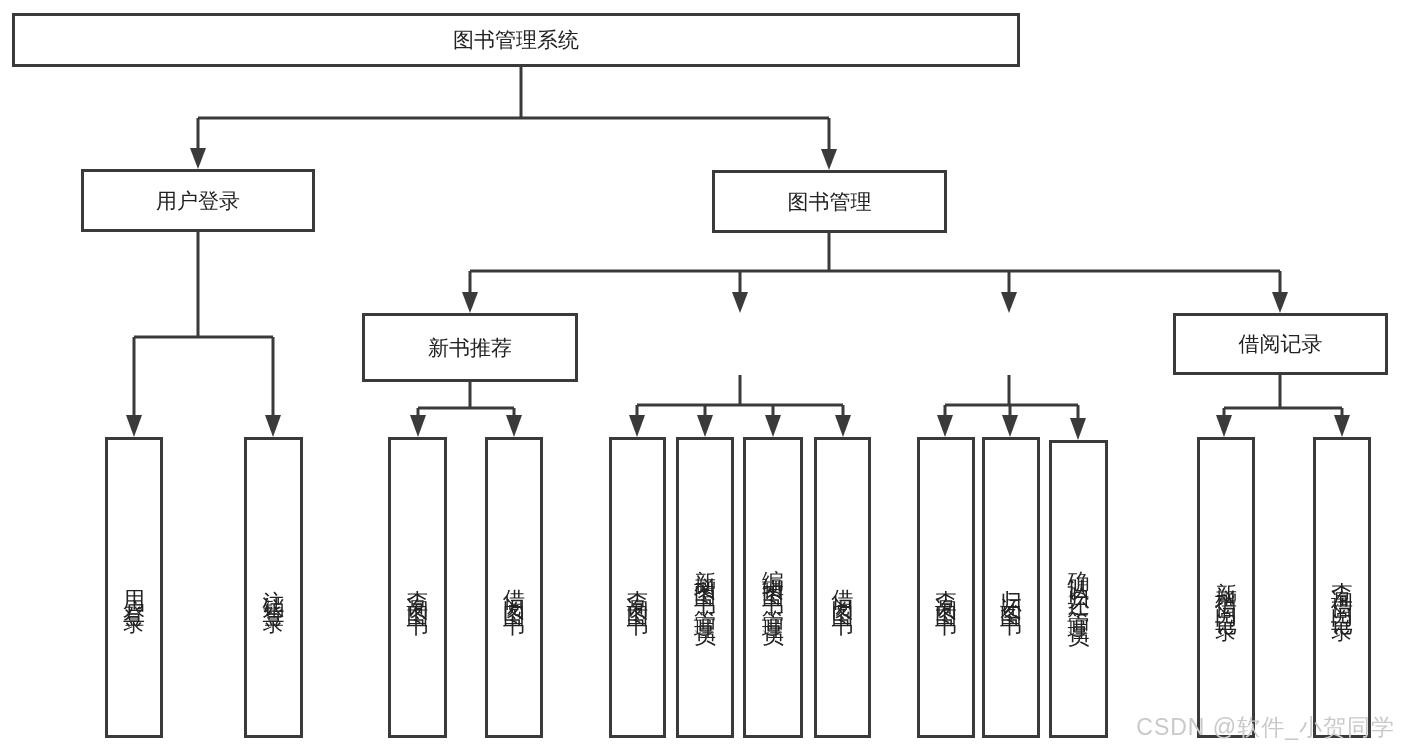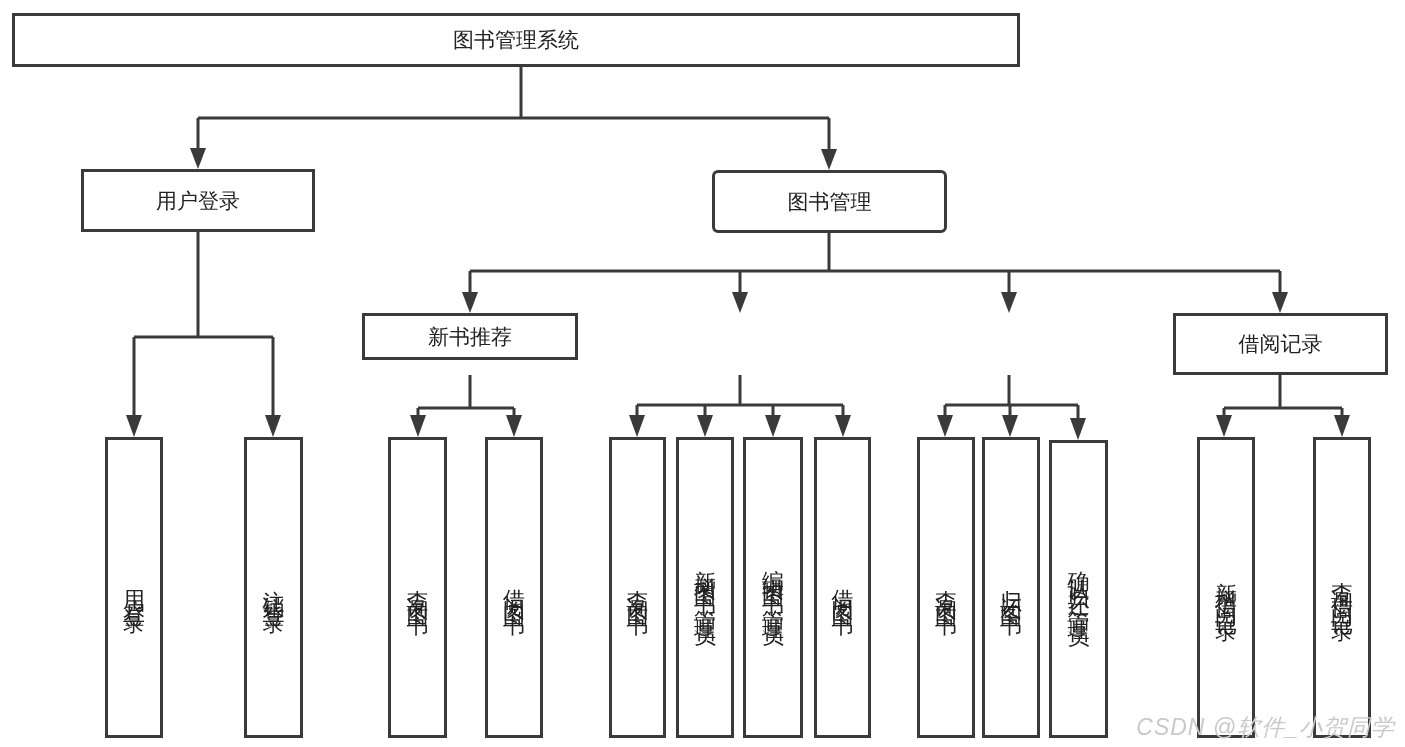--- a/index.html
+++ b/index.html
@@ -37,21 +37,20 @@
     color:var(--text);
     box-sizing:border-box;
   }
   .watermark{
     position:absolute;
     right:10px;bottom:4px;
     font-size:23px;
     color:var(--watermark);
     letter-spacing:1px;
     white-space:nowrap;
-    font-style:italic;
   }
 </style>
 </head>
 <body>
 
 <div id="canvas">
 
   <svg id="connectors" viewBox="0 0 1405 747" xmlns="http://www.w3.org/2000/svg">
     <g stroke="#3a3a3a" stroke-width="3" fill="none">
 
@@ -88,23 +87,23 @@
       <polygon points="1002,415 1018,415 1010,437"></polygon>
       <polygon points="1070,418 1086,418 1078,440"></polygon>
       <polygon points="1216,415 1232,415 1224,437"></polygon>
       <polygon points="1334,415 1350,415 1342,437"></polygon>
     </g>
   </svg>
 
   <div class="hbox" style="left:12px;top:13px;width:1008px;height:54px;">图书管理系统</div>
 
   <div class="hbox" style="left:81px;top:169px;width:234px;height:63px;">用户登录</div>
-  <div class="hbox" style="left:712px;top:170px;width:235px;height:63px;border-radius:6px;">图书管理</div>
+  <div class="hbox" style="left:712px;top:170px;width:235px;height:63px;">图书管理</div>
 
-  <div class="hbox" style="left:362px;top:313px;width:216px;height:47px;">新书推荐</div>
+  <div class="hbox" style="left:362px;top:313px;width:216px;height:69px;">新书推荐</div>
   <div class="hbox" style="left:1173px;top:313px;width:215px;height:62px;">借阅记录</div>
 
   <div class="vbox" style="left:105px;top:437px;width:58px;height:301px;">用户登录</div>
   <div class="vbox" style="left:244px;top:437px;width:59px;height:301px;">注销登录</div>
 
   <div class="vbox" style="left:388px;top:437px;width:59px;height:301px;">查询图书</div>
   <div class="vbox" style="left:485px;top:437px;width:58px;height:301px;">借阅图书</div>
 
   <div class="vbox" style="left:609px;top:437px;width:57px;height:301px;">查询图书</div>
   <div class="vbox" style="left:676px;top:437px;width:58px;height:301px;">新增图书（管理员）</div>

